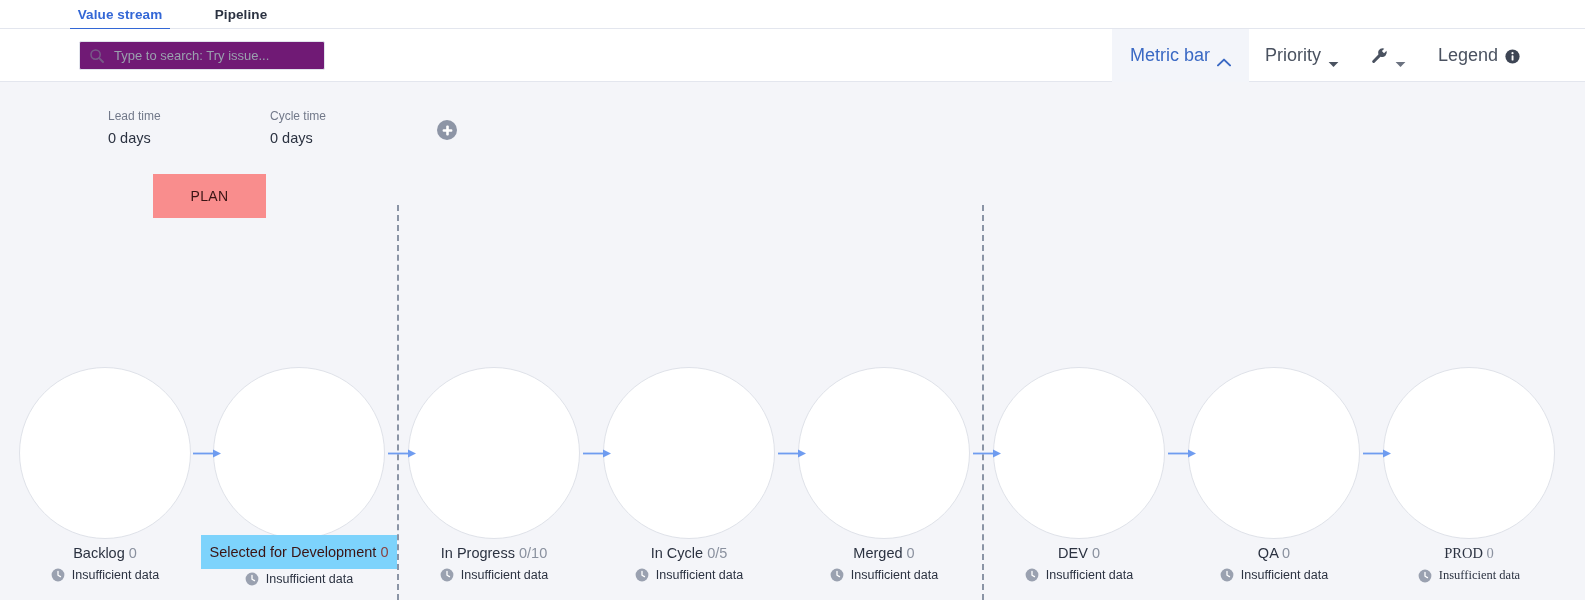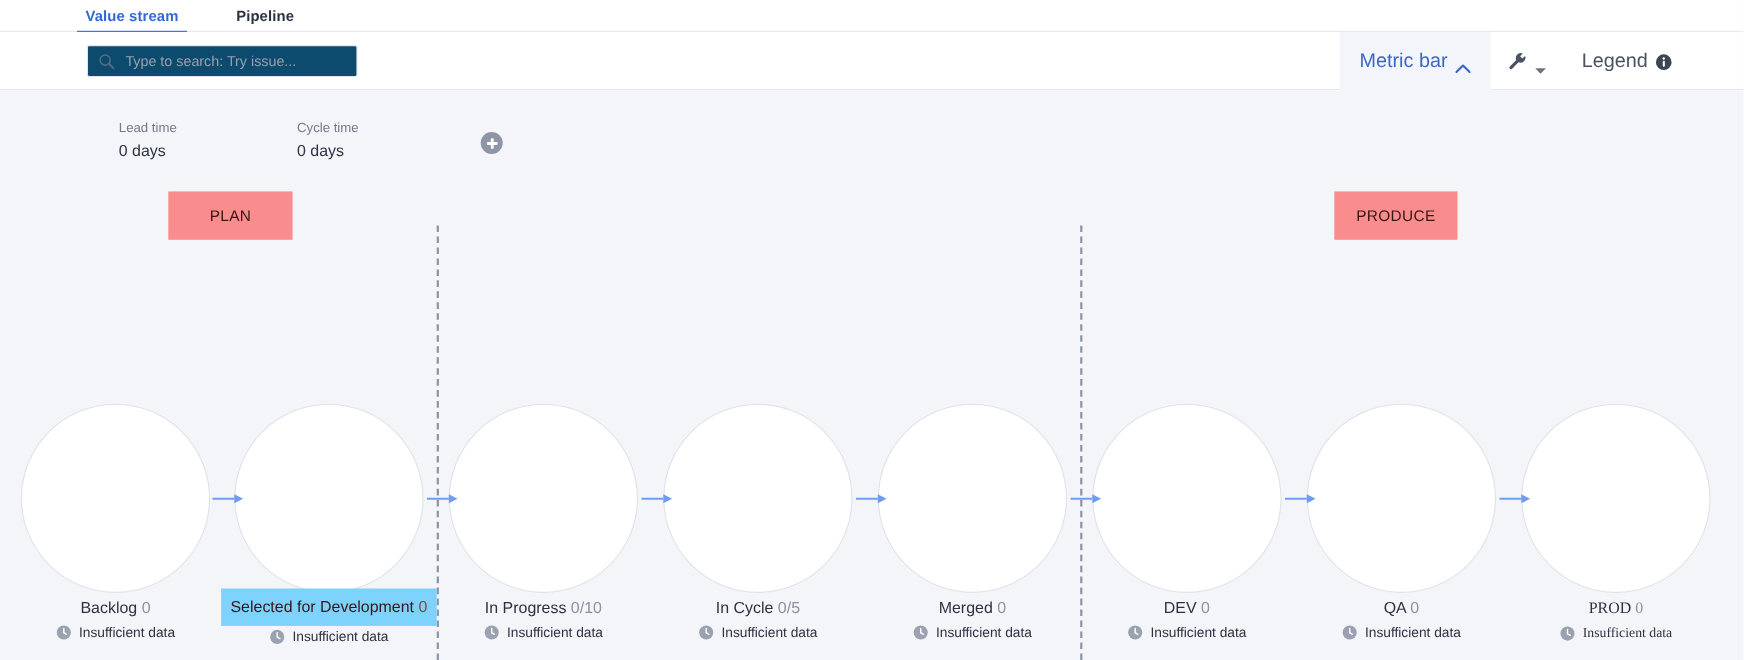--- a/index.html
+++ b/index.html
@@ -45,21 +45,21 @@
   
   .toolbar {
     position: absolute; left: 0; top: 29px;
     width: 1585px; height: 53px;
     background: #ffffff;
     border-bottom: 1px solid #e3e6ee;
   }
   .searchbox {
     position: absolute; left: 79px; top: 12px;
     width: 246px; height: 29px;
-    background: #0c4a6e;
+    background: #701a75;
     border: 1px solid #e1e4ec;
     border-radius: 2px;
     display: flex; align-items: center;
     padding-left: 9px;
     cursor: text;
   }
   .search-icon { width: 16px; height: 16px; flex: 0 0 16px; opacity: .62; }
   .search-placeholder {
     margin-left: 9px;
     font-size: 13px;
@@ -216,20 +216,28 @@
 
       <div class="tool metricbar">
         <span>Metric bar</span>
         <span class="caret-up">
           <svg viewBox="0 0 14 9" fill="none" xmlns="http://www.w3.org/2000/svg">
             <path d="M1 7.4 L7 1.6 L13 7.4" stroke="#3a69c4" stroke-width="2" stroke-linecap="round" stroke-linejoin="round"></path>
           </svg>
         </span>
       </div>
 
+      <div class="tool">
+        <span>Priority</span>
+        <span class="caret-down">
+          <svg viewBox="0 0 11 7" xmlns="http://www.w3.org/2000/svg">
+            <path d="M0.6 1 L5.5 6 L10.4 1 Z" fill="#4a5260"></path>
+          </svg>
+        </span>
+      </div>
 
       <div class="tool">
         <span class="wrench-icon">
           <svg viewBox="0 0 17 17" xmlns="http://www.w3.org/2000/svg">
             <path d="M11.6 1.2a4.6 4.6 0 0 0-4.2 6.4L1.6 13.4a1.5 1.5 0 0 0 0 2.1 1.5 1.5 0 0 0 2.1 0l5.8-5.8a4.6 4.6 0 0 0 6-5.9L13 6.2l-2.1-2.1 2.4-2.4a4.6 4.6 0 0 0-1.7-.5z" fill="#4a5260"></path>
           </svg>
         </span>
         <span class="caret-down">
           <svg viewBox="0 0 11 7" xmlns="http://www.w3.org/2000/svg">
             <path d="M0.6 1 L5.5 6 L10.4 1 Z" fill="#6b7280"></path>
@@ -263,23 +271,20 @@
     </div>
     <div class="add-metric">
       <svg viewBox="0 0 11 11" xmlns="http://www.w3.org/2000/svg">
         <rect x="4.2" y="0.6" width="2.6" height="9.8" rx="1" fill="#ffffff"></rect>
         <rect x="0.6" y="4.2" width="9.8" height="2.6" rx="1" fill="#ffffff"></rect>
       </svg>
     </div>
 
     <div class="phase" style="left:153px; top:92px; width:113px;">
       <span>PLAN</span>
-    </div>
-    <div class="phase" style="left:1213px; top:92px; width:112px;">
-      <span>PRODUCE</span>
     </div>
 
     <div class="divider" style="left:397px;"></div>
     <div class="divider" style="left:982px;"></div>
 
     <div class="node" style="left:19px;  top:285px;"></div>
     <div class="node" style="left:213px; top:285px;"></div>
     <div class="node" style="left:408px; top:285px;"></div>
     <div class="node" style="left:603px; top:285px;"></div>
     <div class="node" style="left:798px; top:285px;"></div>

